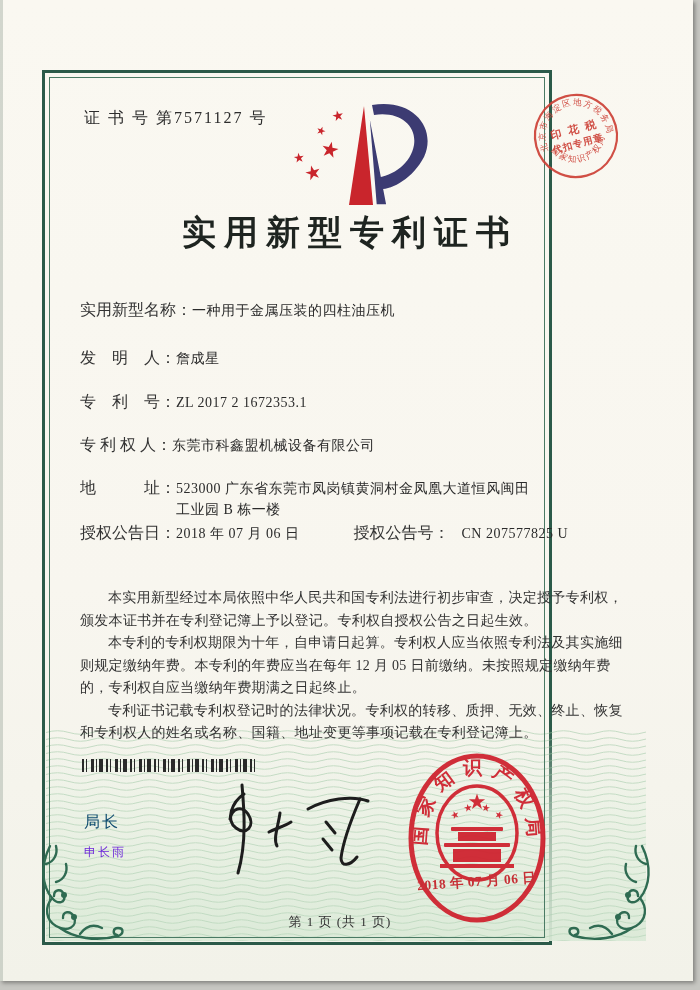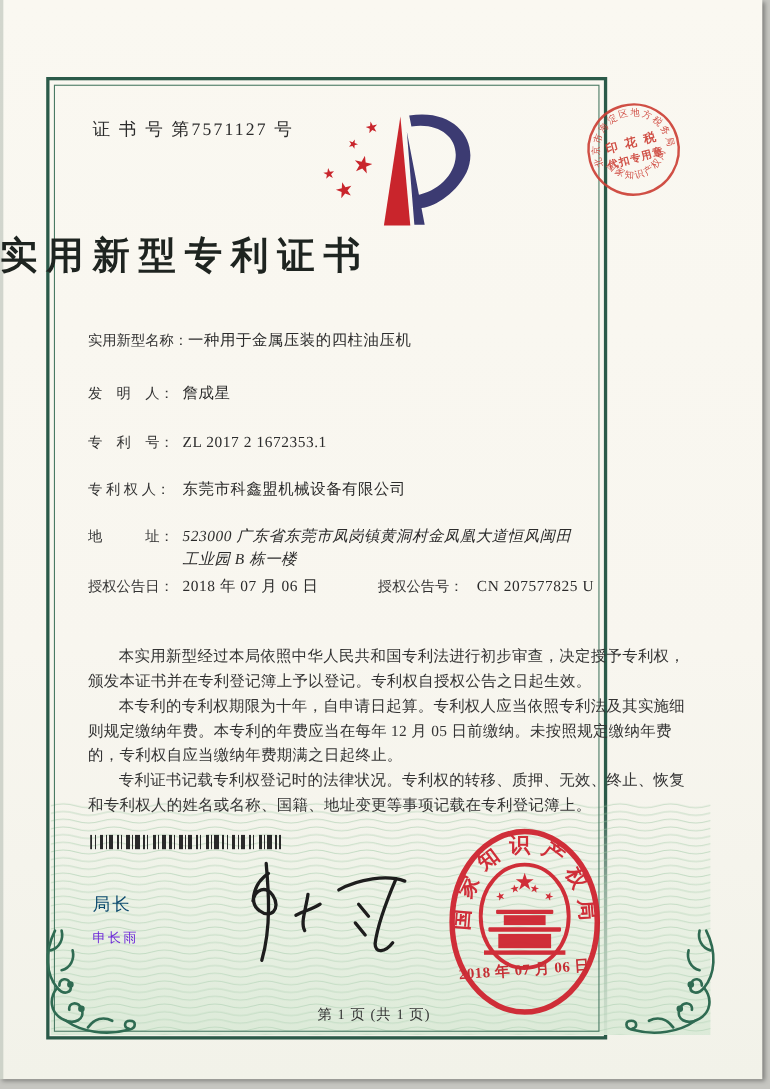--- a/index.html
+++ b/index.html
@@ -14,28 +14,28 @@
   .frame { position:absolute; left:42px; top:70px; right:52px; bottom:45px;
            border:3px solid #2b5a49; }
   .frame-inner { position:absolute; inset:4px; border:1px solid #4a7a64; }
   .guilloche { position:absolute; left:1px; right:1px; bottom:1px; height:212px; }
 
   .cert-no { position:absolute; left:84px; top:108px; font-size:16px; letter-spacing:2px; color:#2c2c2c; }
 
   .logo-svg { position:absolute; left:286px; top:100px; }
   .stamp-svg { position:absolute; left:518px; top:78px; opacity:.92; }
 
-  .title { position:absolute; left:0; top:210px; width:700px; text-align:left;
+  .title { position:absolute; left:0; top:210px; width:700px; text-align:center;
            font-size:34px; font-weight:bold; letter-spacing:8px; color:#1e2420; }
 
   .fields { position:absolute; left:80px; top:299px; width:560px; color:#2b2b2b; }
   .frow { display:flex; align-items:baseline; line-height:21px; }
-  .flabel { flex:0 0 86px; font-size:13px; color:#333; white-space:pre; }
+  .flabel { flex:0 0 86px; font-size:16px; color:#333; white-space:pre; }
   .fvalue { font-size:14px; letter-spacing:.5px; }
-  .fvalue.pre { white-space:pre-line;font-style:italic; }
+  .fvalue.pre { white-space:pre-line; }
   .mb1{margin-bottom:26px} .mb2{margin-bottom:22px} .mb3{margin-bottom:21px}
   .pair2 { display:flex; align-items:baseline; margin-left:54px; }
   .pair2 .flabel { flex:0 0 auto; margin-right:12px; }
 
   .paras { position:absolute; left:80px; top:587px; width:550px;
            font-size:14px; line-height:22.5px; color:#333; }
   .paras p { text-indent:2em; letter-spacing:.3px; }
 
   .barcode { position:absolute; left:82px; top:759px; width:176px; height:13px;
     background:repeating-linear-gradient(90deg,

